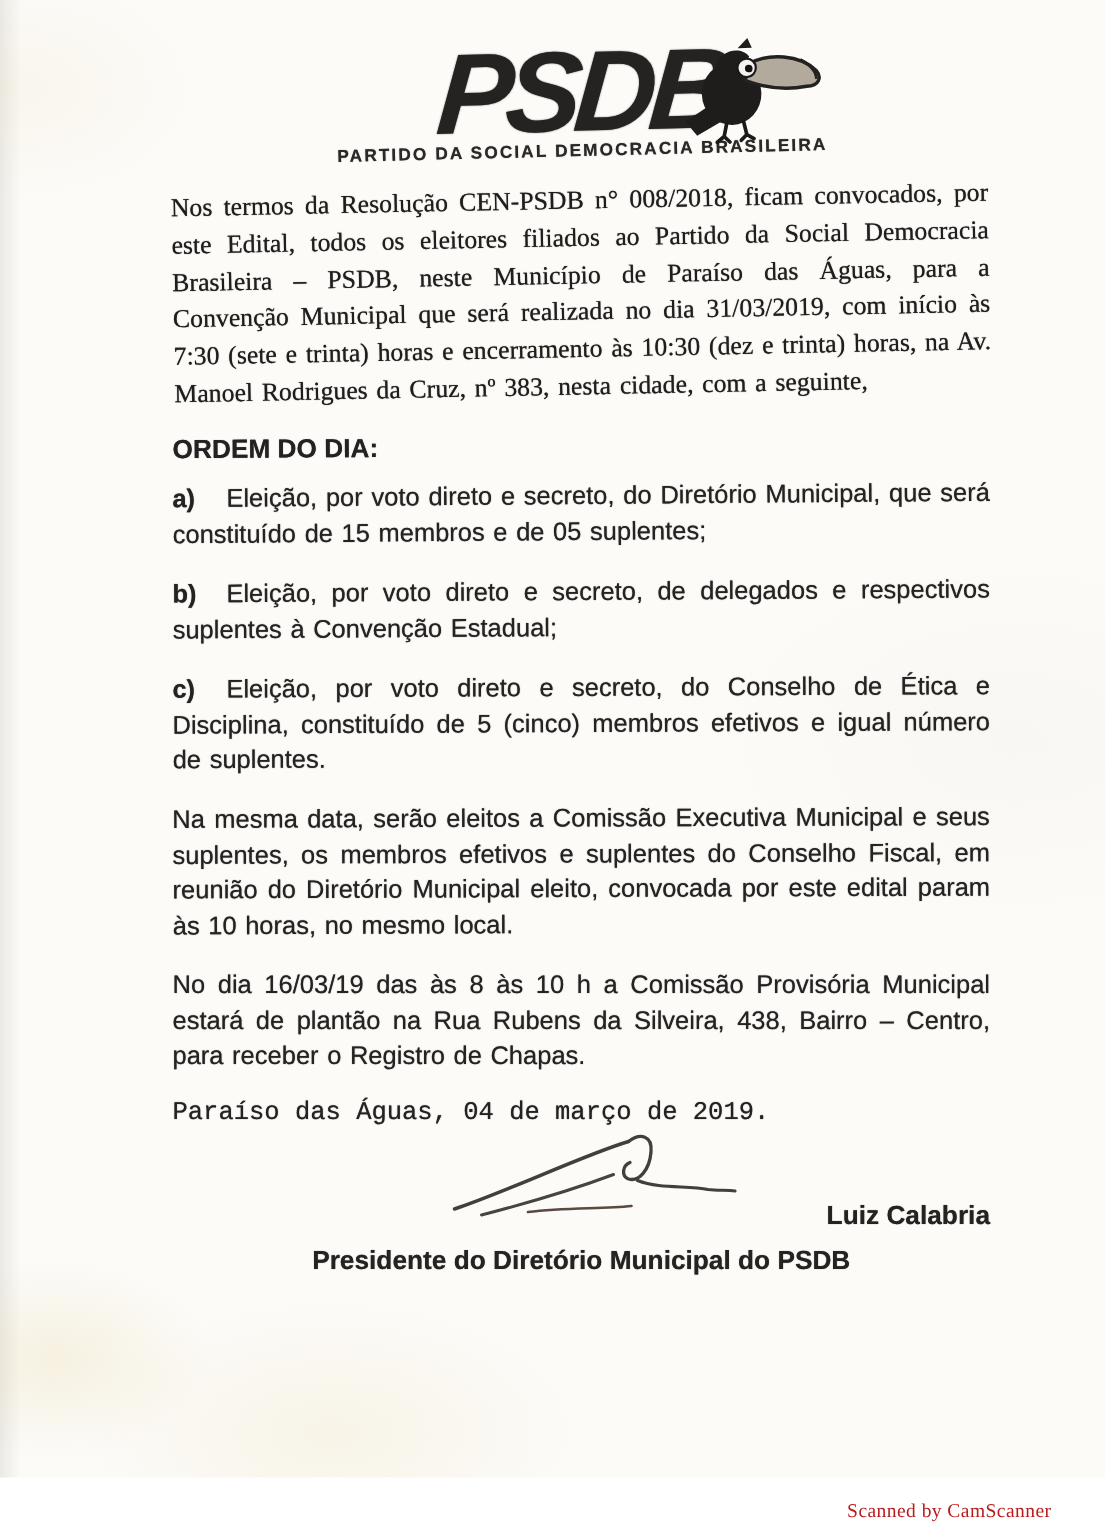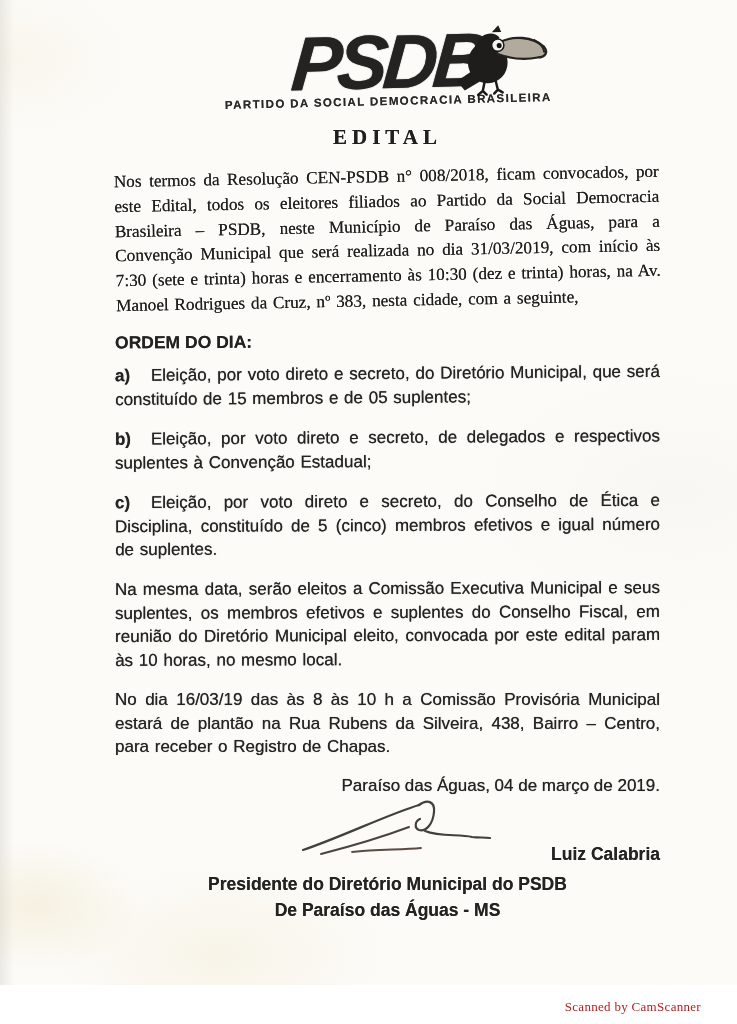--- a/index.html
+++ b/index.html
@@ -116,23 +116,23 @@
   .item-a { margin-top: 10px; transform: rotate(-0.45deg); }
   .item-b { margin-top: 16px; transform: rotate(-0.35deg); }
   .item-c { margin-top: 16px; transform: rotate(-0.25deg); }
   .item-label { display: inline-block; width: 36px; font-weight: bold; }
   .para-1 { margin-top: 12px; transform: rotate(-0.2deg); }
   .para-2 { }
 
   .dateline {
     margin-top: 6px;
     font-size: 17px;
-    text-align: right;
     color: #232221;
     text-shadow: 0 0 0.7px rgba(35,35,35,0.8);
+    font-family: Liberation Mono, monospace;
   }
 
   
   .signature-block {
     margin-top: 2px;
     text-align: center;
   }
   .sig-scribble {
     display: block;
     margin: 0 auto -16px auto;
@@ -193,21 +193,20 @@
             <circle cx="50" cy="23" r="6.5" fill="#f5f3ef" stroke="#1a1a1a" stroke-width="1.6"></circle>
             <circle cx="51.5" cy="23.5" r="2.7" fill="#111"></circle>
 
             <path d="M35,62 l-2,9 m0,0 l-5,4 m5,-4 l4,4" fill="none" stroke="#1a1a1a" stroke-width="2.6" stroke-linecap="round"></path>
             <path d="M47,61 l2,9 m0,0 l-4,4 m4,-4 l5,3" fill="none" stroke="#1a1a1a" stroke-width="2.6" stroke-linecap="round"></path>
           </svg>
         </div>
         <div class="tagline">PARTIDO DA SOCIAL DEMOCRACIA BRASILEIRA</div>
       </div>
 
-      <div class="title">EDITAL</div>
 
       <p class="intro">Nos termos da Resolução CEN-PSDB n° 008/2018, ficam convocados, por este Edital, todos os eleitores filiados ao Partido da Social Democracia Brasileira – PSDB, neste Município de Paraíso das Águas, para a Convenção Municipal que será realizada no dia 31/03/2019, com início às 7:30 (sete e trinta) horas e encerramento às 10:30 (dez e trinta) horas, na Av. Manoel Rodrigues da Cruz, nº 383, nesta cidade, com a seguinte,</p>
 
       <div class="agenda-heading">ORDEM DO DIA:</div>
 
       <p class="item item-a"><span class="item-label">a)</span><span>Eleição, por voto direto e secreto, do Diretório Municipal, que será constituído de 15 membros e de 05 suplentes;</span></p>
 
       <p class="item item-b"><span class="item-label">b)</span><span>Eleição, por voto direto e secreto, de delegados e respectivos suplentes à Convenção Estadual;</span></p>
 
       <p class="item item-c"><span class="item-label">c)</span><span>Eleição, por voto direto e secreto, do Conselho de Ética e Disciplina, constituído de 5 (cinco) membros efetivos e igual número de suplentes.</span></p>
@@ -220,20 +219,19 @@
       <div class="signature-block">
         <svg class="sig-scribble" viewBox="0 0 210 62" aria-hidden="true">
           <path d="M6,52 C42,40 92,16 122,7" fill="none" stroke="#42403c" stroke-width="2.3" stroke-linecap="round"></path>
           <path d="M24,56 C55,48 88,38 112,29" fill="none" stroke="#4a443e" stroke-width="2" stroke-linecap="round"></path>
           <path d="M122,7 C130,1 138,3 137,14 C136,26 129,34 122,32 C117,30 118,23 123,21" fill="none" stroke="#42403c" stroke-width="2.2" stroke-linecap="round"></path>
           <path d="M128,33 C143,39 162,36 175,39 C182,40 188,39 193,40" fill="none" stroke="#42403c" stroke-width="2.1" stroke-linecap="round"></path>
           <path d="M55,54 C80,51 104,52 124,50" fill="none" stroke="#5a4a42" stroke-width="1.8" stroke-linecap="round"></path>
         </svg>
         <div class="sig-name">Luiz Calabria</div>
         <div class="sig-role sig-role-1">Presidente do Diretório Municipal do PSDB</div>
-        <div class="sig-role">De Paraíso das Águas - MS</div>
       </div>
 
     </div>
   </div>
 
   <div class="scanner-credit">Scanned by CamScanner</div>
 </div>
 
 </body></html>

